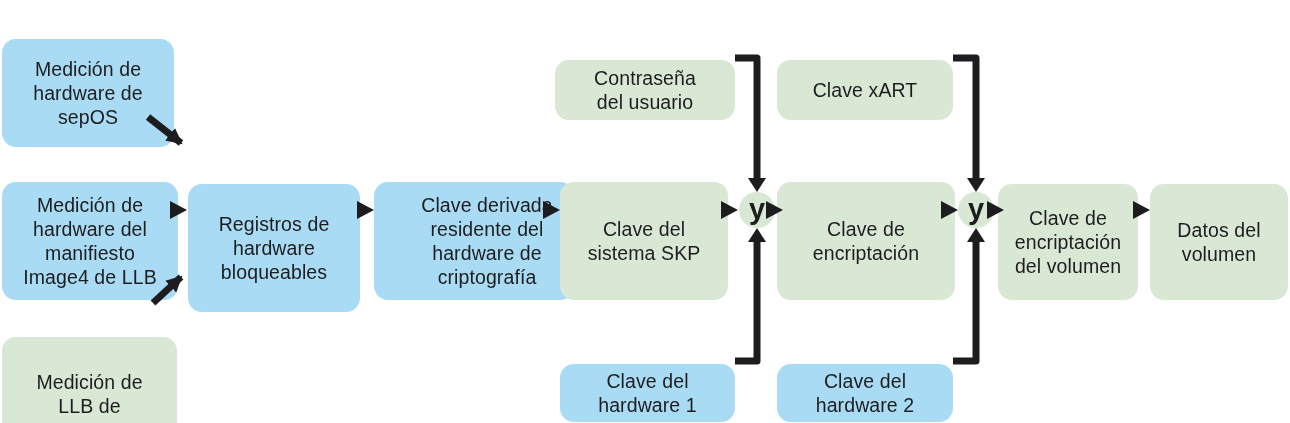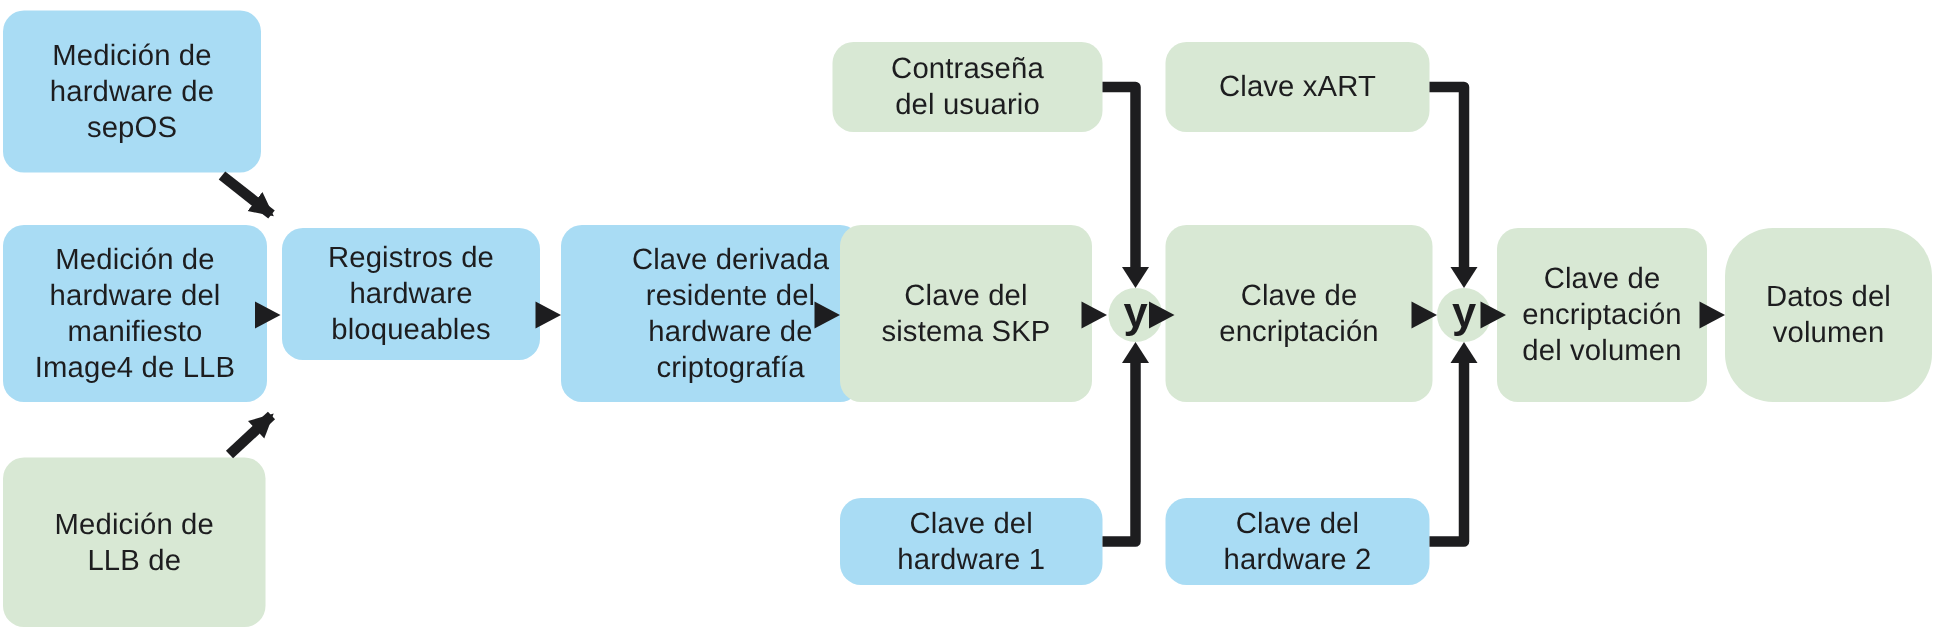--- a/index.html
+++ b/index.html
@@ -16,20 +16,21 @@
   }
   .node{
     position:absolute;
     border-radius:14px;
     display:flex;flex-direction:column;
     align-items:center;justify-content:center;
     text-align:center;
     font-size:19.5px;line-height:24px;
     color:var(--text);
     letter-spacing:0.1px;
+    margin-top:32px;
   }
   .node .ln{display:block;white-space:nowrap;}
   .node .ln em{font-style:italic;}
   .junction{
     position:absolute;
     width:36px;height:36px;border-radius:50%;
     display:flex;align-items:center;justify-content:center;
     font-weight:bold;font-size:29px;line-height:1;
     color:var(--text);
     padding-bottom:2px;box-sizing:border-box;
@@ -42,21 +43,21 @@
     stroke:var(--arrow);stroke-width:7;fill:none;
     stroke-linejoin:round;
   }
   svg.arrows polygon, svg.arrows .head{fill:var(--arrow);stroke:none;}
   .node, .junction{z-index:1;}
 
   
   #n-sepos      {left:2px;   top:7px;   width:172px; height:108px;}
   #n-manifest   {left:2px;   top:150px; width:176px; height:118px;}
   #n-localpolicy{left:2px;   top:305px; width:175px; height:113px;}
-  #n-registros  {left:188px; top:152px; width:172px; height:88px;justify-content:center;}
+  #n-registros  {left:188px; top:152px; width:172px; height:128px;justify-content:center;}
   #n-derivada   {left:374px; top:150px; width:174px; height:118px;padding-left:26px;}
   #n-skp        {left:560px; top:150px; width:168px; height:118px;}
   #n-contrasena {left:555px; top:28px;  width:180px; height:60px;}
   #n-xart       {left:777px; top:28px;  width:176px; height:60px;}
   #n-hw1        {left:560px; top:332px; width:175px; height:58px;}
   #n-kek        {left:777px; top:150px; width:178px; height:118px;}
   #n-hw2        {left:777px; top:332px; width:176px; height:58px;}
   #n-vek        {left:998px; top:152px; width:140px; height:116px;}
   #n-datos      {left:1150px;top:152px; width:138px; height:116px;}
   #j-and-1      {left:739px; top:192px;}
@@ -126,21 +127,21 @@
     <span class="ln">Clave del</span>
     <span class="ln">hardware 2</span>
   </div>
 
   <div class="node" id="n-vek" style="background: rgb(216, 232, 212);">
     <span class="ln">Clave de</span>
     <span class="ln">encriptación</span>
     <span class="ln">del volumen</span>
   </div>
 
-  <div class="node" id="n-datos" style="background: rgb(216, 232, 212); border-radius: 32px;">
+  <div class="node" id="n-datos" style="background: rgb(216, 232, 212);">
     <span class="ln">Datos del</span>
     <span class="ln">volumen</span>
   </div>
 
   <div class="junction" id="j-and-1" style="background: rgb(216, 232, 212);">
     <span>y</span>
   </div>
   <div class="junction" id="j-and-2" style="background: rgb(216, 232, 212);">
     <span>y</span>
   </div>

